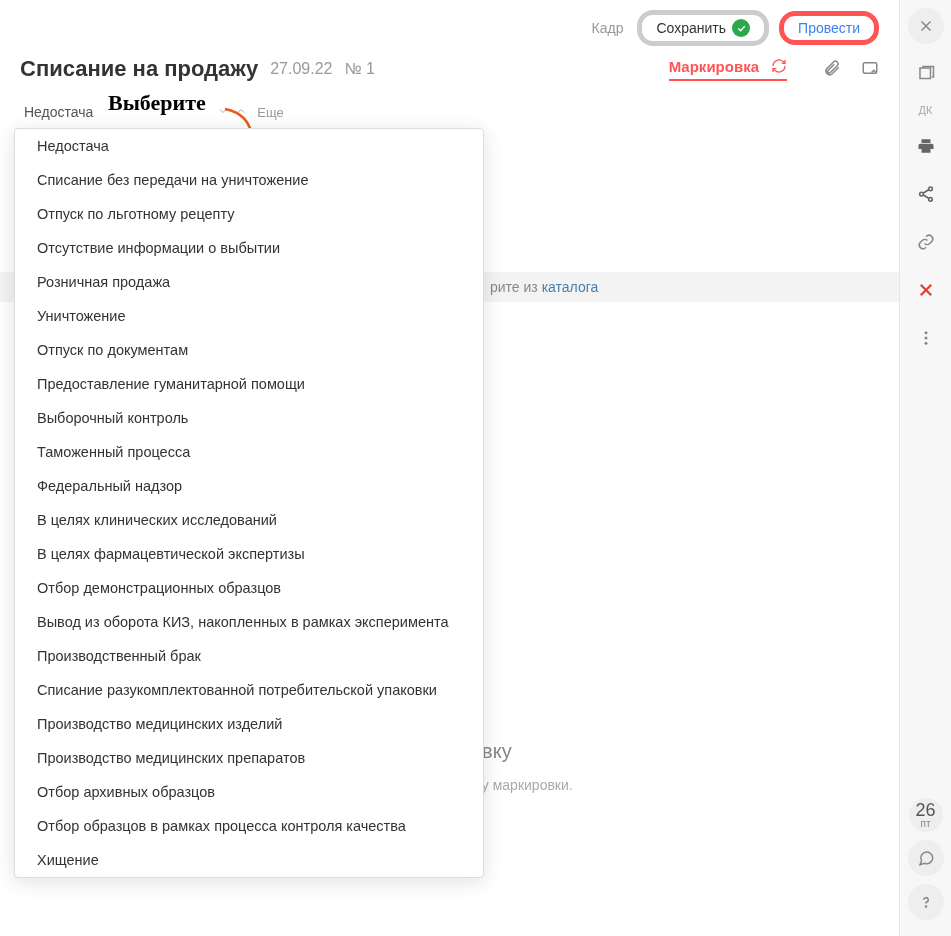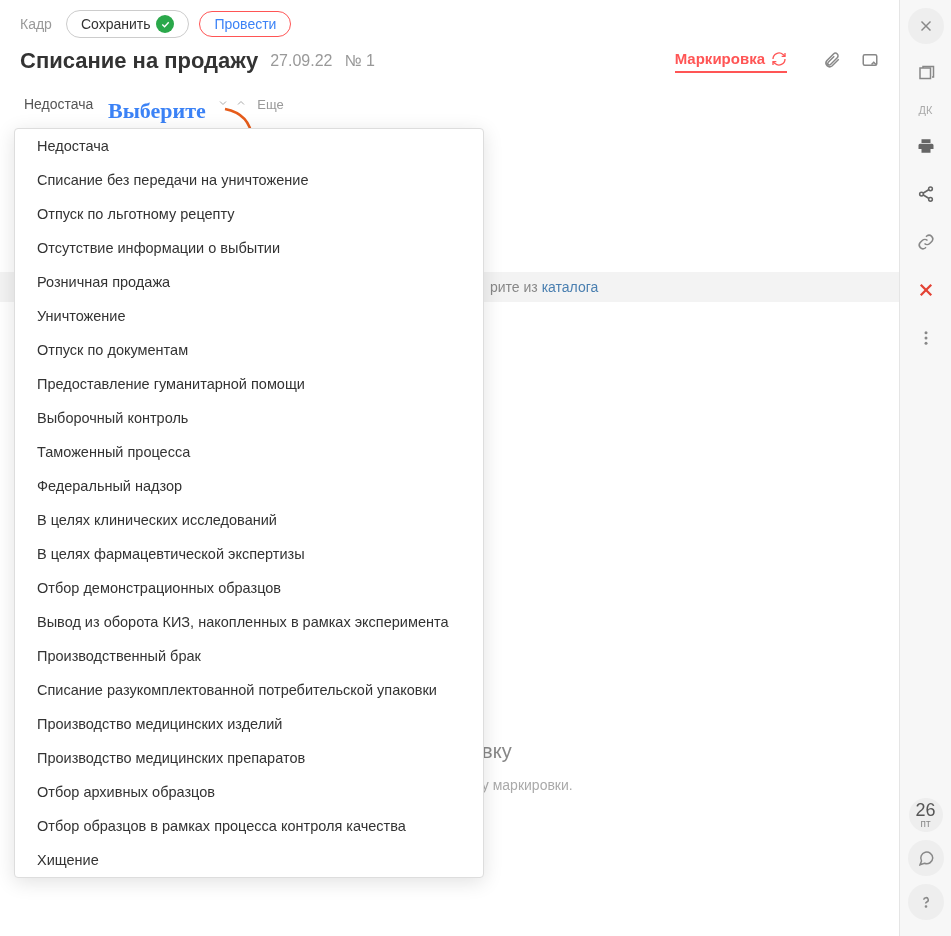--- a/index.html
+++ b/index.html
@@ -41,27 +41,28 @@
   .rail-badge {
     width: 34px; height: 34px; border-radius: 50%;
     background: #eee; display: flex; flex-direction: column;
     align-items: center; justify-content: center;
     font-size: 10px; color: #888; line-height: 1;
   }
   .rail-badge .num { font-size: 18px; color: #555; }
 
   .topbar {
     display: flex;
+    justify-content: flex-end;
     align-items: center;
     padding: 10px 20px 6px;
     gap: 10px;
   }
   .kadr-label { color: #999; font-size: 14px; margin-right: 4px; }
   .btn {
-    border: 1px solid #0f766e;
+    border: 5px solid #0f766e;
     border-radius: 16px;
     padding: 4px 14px;
     font-size: 14px;
     background: #fff;
     display: inline-flex;
     align-items: center;
     gap: 6px;
     cursor: pointer;
   }
   .btn.save { color: #333; border-color: #ccc; }
@@ -78,44 +79,44 @@
     padding: 4px 20px 12px;
     gap: 12px;
   }
   .page-title { font-size: 22px; font-weight: 600; color: #333; }
   .page-date { color: #999; font-size: 16px; }
   .page-num { color: #999; font-size: 16px; }
   .title-spacer { flex: 1; }
   .tab-mark {
     color: #f55; font-size: 15px; font-weight: 600;
     border-bottom: 2px solid #f55; padding-bottom: 4px;
-    display: inline-flex; align-items: flex-end; gap: 6px;
+    display: inline-flex; align-items: flex-start; gap: 12px;
   }
   .tab-mark svg { width: 16px; height: 16px; stroke: #f55; }
   .title-icons { display: flex; gap: 20px; margin-left: 24px; color: #888; align-items: center; }
   .title-icons svg { width: 18px; height: 18px; }
 
   .filter-row {
     display: flex; align-items: center;
     padding: 10px 24px 6px;
     gap: 6px;
     font-size: 14px;
     position: relative;
   }
   .filter-label { color: #555; }
   .chev { color: #aaa; cursor: pointer; }
   .chev svg { width: 12px; height: 12px; }
   .more-link { color: #999; font-size: 13px; margin-left: 4px; }
 
   .annotation {
     position: absolute;
-    left: 108px; top: 98px;
+    left: 108px; top: 90px;
     font-family: "Comic Sans MS", cursive;
     font-size: 22px;
-    color: #3b82f6;
+    color: #000000;
     font-weight: 600;
     pointer-events: none;
   }
   .arrow-svg {
     position: absolute;
     left: 220px; top: 104px;
     pointer-events: none;
   }
 
   .dropdown {

